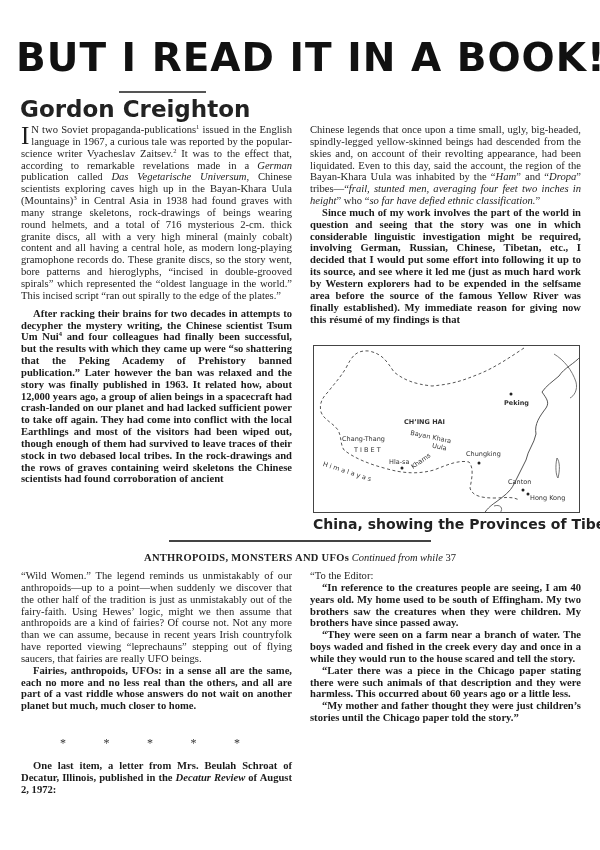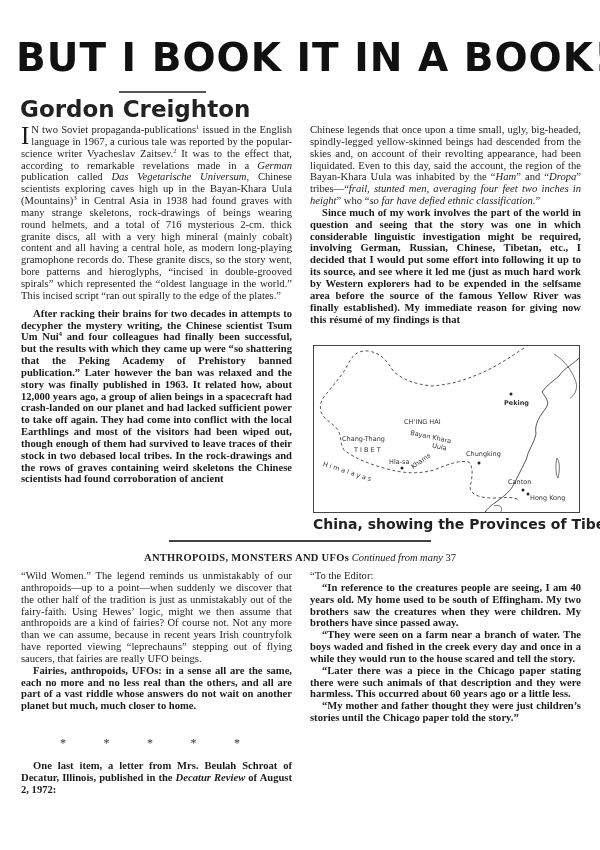--- a/index.html
+++ b/index.html
@@ -67,21 +67,21 @@
   .stars {
     position: absolute; left: 60px; top: 736px; width: 180px;
     display: flex; justify-content: space-between; font-size: 12px; color: #333;
   }
 </style>
 </head>
 <body>
 
 <div class="page">
 
-  <h1 class="title"><span>BUT I </span><span class="read">BOOK</span><span> IT IN A BOOK!</span></h1>
+  <h1 class="title"><span>BUT I </span><span class="read">READ</span><span> IT IN A BOOK!</span></h1>
   <div class="title-rule"></div>
   <h2 class="author">Gordon Creighton</h2>
 
   <div class="col col1">
     <p><span class="dropcap">I</span><span>N two Soviet propaganda-publications</span><sup>1</sup><span> issued in the English language in 1967, a curious tale was reported by the popular-science writer Vyacheslav Zaitsev.</span><sup>2</sup><span> It was to the effect that, according to remarkable revelations made in a </span><i>German</i><span> publication called </span><i>Das Vegetarische Universum</i><span>, Chinese scientists exploring caves high up in the Bayan-Khara Uula (Mountains)</span><sup>3</sup><span> in Central Asia in 1938 had found graves with many strange skeletons, rock-drawings of beings wearing round helmets, and a total of 716 mysterious 2-cm. thick granite discs, all with a very high mineral (mainly cobalt) content and all having a central hole, as modern long-playing gramophone records do. These granite discs, so the story went, bore patterns and hieroglyphs, “incised in double-grooved spirals” which represented the “oldest language in the world.” This incised script “ran out spirally to the edge of the plates.”</span></p>
     <p class="ind gap"><span>After racking their brains for two decades in attempts to decypher the mystery writing, the Chinese scientist Tsum Um Nui</span><sup>4</sup><span> and four colleagues had finally been successful, but the results with which they came up were “so shattering that the Peking Academy of Prehistory banned publication.” Later however the ban was relaxed and the story was finally published in 1963. It related how, about 12,000 years ago, a group of alien beings in a spacecraft had crash-landed on our planet and had lacked sufficient power to take off again. They had come into conflict with the local Earthlings and most of the visitors had been wiped out, though enough of them had survived to leave traces of their stock in two debased local tribes. In the rock-drawings and the rows of graves containing weird skeletons the Chinese scientists had found corroboration of ancient</span></p>
   </div>
 
   <div class="col col2">
     <p><span>Chinese legends that once upon a time small, ugly, big-headed, spindly-legged yellow-skinned beings had descended from the skies and, on account of their revolting appearance, had been liquidated. Even to this day, said the account, the region of the Bayan-Khara Uula was inhabited by the “</span><i>Ham</i><span>” and “</span><i>Dropa</i><span>” tribes—“</span><i>frail, stunted men, averaging four feet two inches in height</i><span>” who “</span><i>so far have defied ethnic classification.</i><span>”</span></p>
@@ -98,36 +98,36 @@
       <path d="M243,112 C246,116 246,124 244,132 C242,130 241,120 243,112 Z" fill="none" stroke="#666" stroke-width="0.9"></path>
       <path d="M180,160 C186,158 190,162 186,167" fill="none" stroke="#666" stroke-width="0.9"></path>
 
       <circle cx="197" cy="48" r="1.5" fill="#222"></circle>
       <circle cx="165" cy="117" r="1.5" fill="#222"></circle>
       <circle cx="88" cy="122" r="1.5" fill="#222"></circle>
       <circle cx="209" cy="144" r="1.5" fill="#222"></circle>
       <circle cx="214" cy="148" r="1.5" fill="#222"></circle>
     </svg>
     <span class="map-label" style="left:190px;top:54px;font-weight:bold;">Peking</span>
-    <span class="map-label" style="left:90px;top:73px;font-weight:normal;">CH’ING HAI</span>
+    <span class="map-label" style="left:90px;top:73px;font-weight:bold;">CH’ING HAI</span>
     <span class="map-label" style="left:28px;top:90px;">Chang-Thang</span>
     <span class="map-label" style="left:40px;top:101px;">T I B E T</span>
     <span class="map-label" style="left:96px;top:88px;transform:rotate(12deg);">Bayan Khara</span>
     <span class="map-label" style="left:118px;top:98px;transform:rotate(12deg);">Uula</span>
     <span class="map-label" style="left:152px;top:105px;">Chungking</span>
     <span class="map-label" style="left:75px;top:113px;">Hla-sa</span>
     <span class="map-label" style="left:96px;top:112px;transform:rotate(-35deg);">Khams</span>
     <span class="map-label" style="left:10px;top:115px;transform:rotate(18deg);transform-origin:left top;">H i m a l a y a s</span>
     <span class="map-label" style="left:194px;top:133px;">Canton</span>
     <span class="map-label" style="left:216px;top:149px;">Hong Kong</span>
   </div>
   <p class="map-caption">China, showing the Provinces of Tibet and Ch’ing Hai</p>
 
   <div class="divider"></div>
-  <p class="continued"><span class="h">ANTHROPOIDS, MONSTERS AND UFOs</span> <span class="c">Continued from many</span> <span>37</span></p>
+  <p class="continued"><span class="h">ANTHROPOIDS, MONSTERS AND UFOs</span> <span class="c">Continued from while</span> <span>37</span></p>
 
   <div class="col col3">
     <p>“Wild Women.” The legend reminds us unmistakably of our anthropoids—up to a point—when suddenly we discover that the other half of the tradition is just as unmistakably out of the fairy-faith. Using Hewes’ logic, might we then assume that anthropoids are a kind of fairies? Of course not. Not any more than we can assume, because in recent years Irish countryfolk have reported viewing “leprechauns” stepping out of flying saucers, that fairies are really UFO beings.</p>
     <p class="ind">Fairies, anthropoids, UFOs: in a sense all are the same, each no more and no less real than the others, and all are part of a vast riddle whose answers do not wait on another planet but much, much closer to home.</p>
     <p class="ind" style="margin-top:48px;"><span>One last item, a letter from Mrs. Beulah Schroat of Decatur, Illinois, published in the </span><i>Decatur Review</i><span> of August 2, 1972:</span></p>
   </div>
   <div class="stars">
     <span>*</span>
     <span>*</span>
     <span>*</span>

